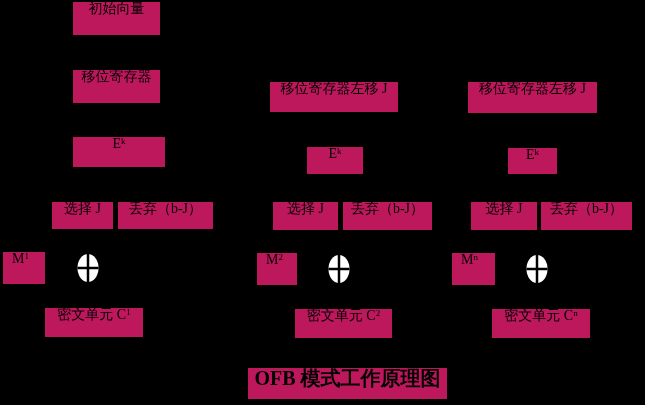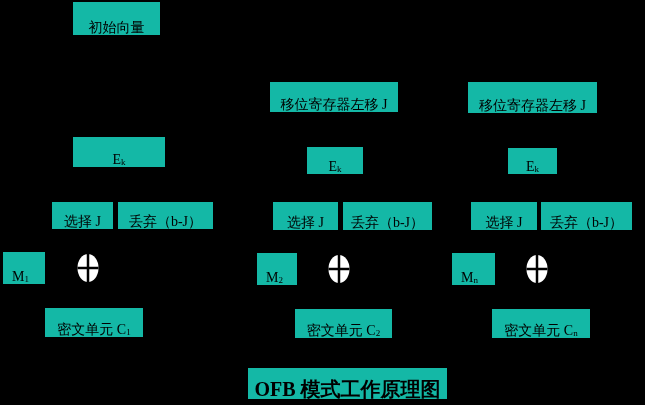--- a/index.html
+++ b/index.html
@@ -7,24 +7,24 @@
     position: relative;
     width: 645px;
     height: 405px;
     background: #000000;
     overflow: hidden;
     font-family: "Liberation Serif", "DejaVu Serif", serif;
     color: #000000;
   }
   .box {
     position: absolute;
-    background: #14b8a6;
+    background: #be185d;
     color: #000000;
     display: flex;
-    align-items: flex-end;
+    align-items: flex-start;
     justify-content: center;
     font-size: 14px;
     line-height: 1;
     white-space: nowrap;
     box-sizing: border-box;
   }
   .m-box { justify-content: flex-start; padding-left: 9px; }
   .title-box { font-weight: bold; font-size: 20px; }
   .sub { font-size: 9px; vertical-align: -3px; line-height: 1; }
   .base { line-height: 1; }
@@ -60,20 +60,23 @@
 
   #title       { left: 248px; top: 368px; width: 199px; height: 31px; }
 </style>
 </head>
 <body>
 
 <div id="canvas">
 
   <div class="box" id="c1-init">
     <span>初始向量</span>
+  </div>
+  <div class="box" id="c1-shift">
+    <span>移位寄存器</span>
   </div>
   <div class="box" id="c1-e">
     <span class="base">E</span>
       <span class="sub">k</span>
   </div>
   <div class="box" id="c1-select">
     <span>选择 J</span>
   </div>
   <div class="box" id="c1-discard">
     <span>丢弃（b-J）</span>

